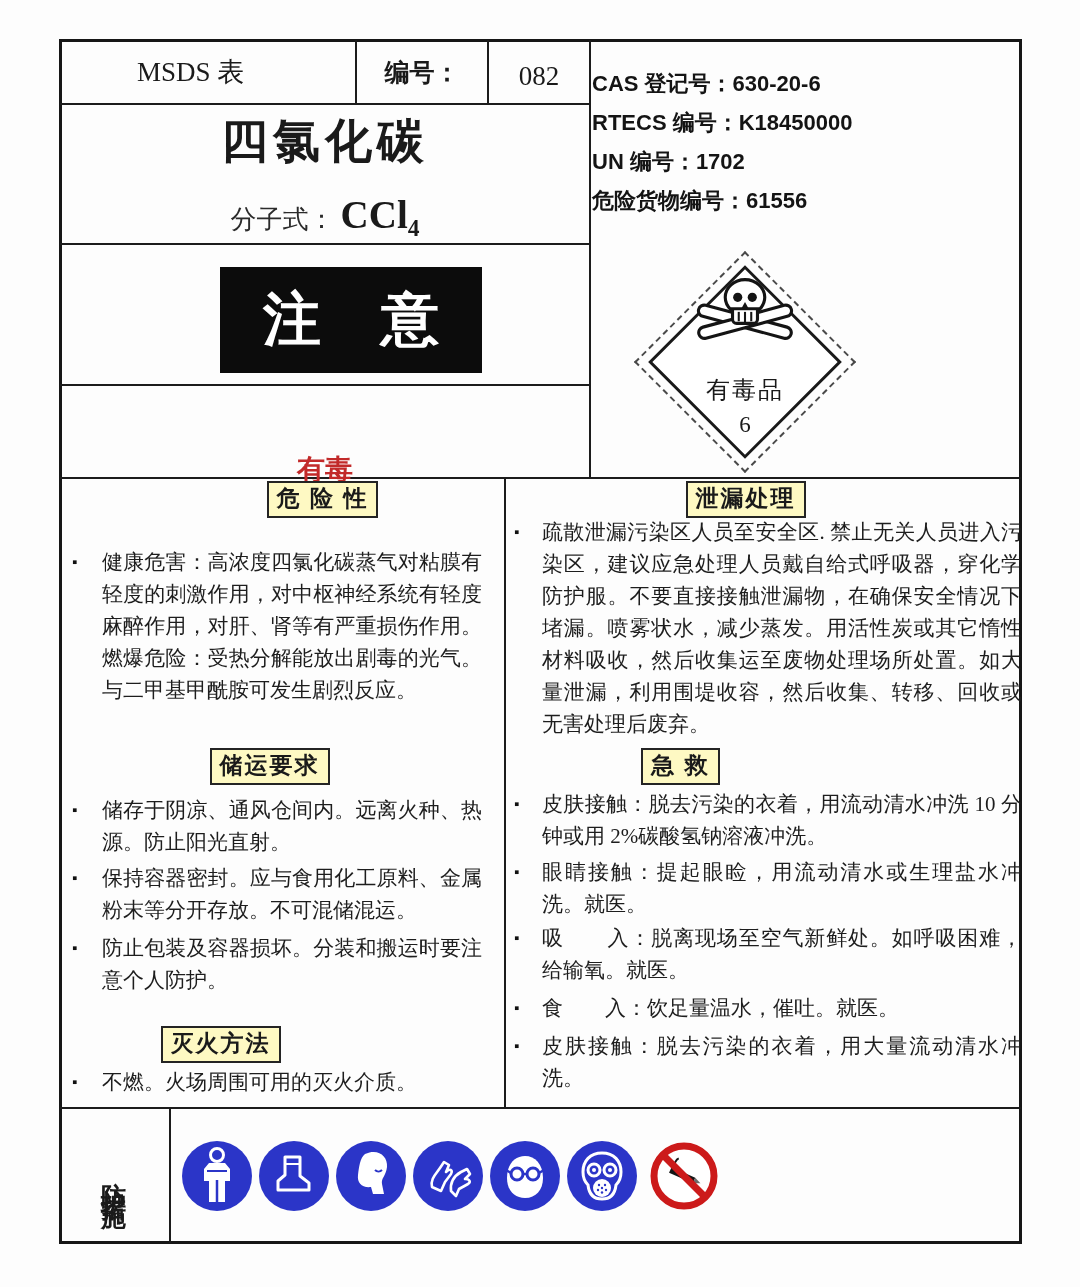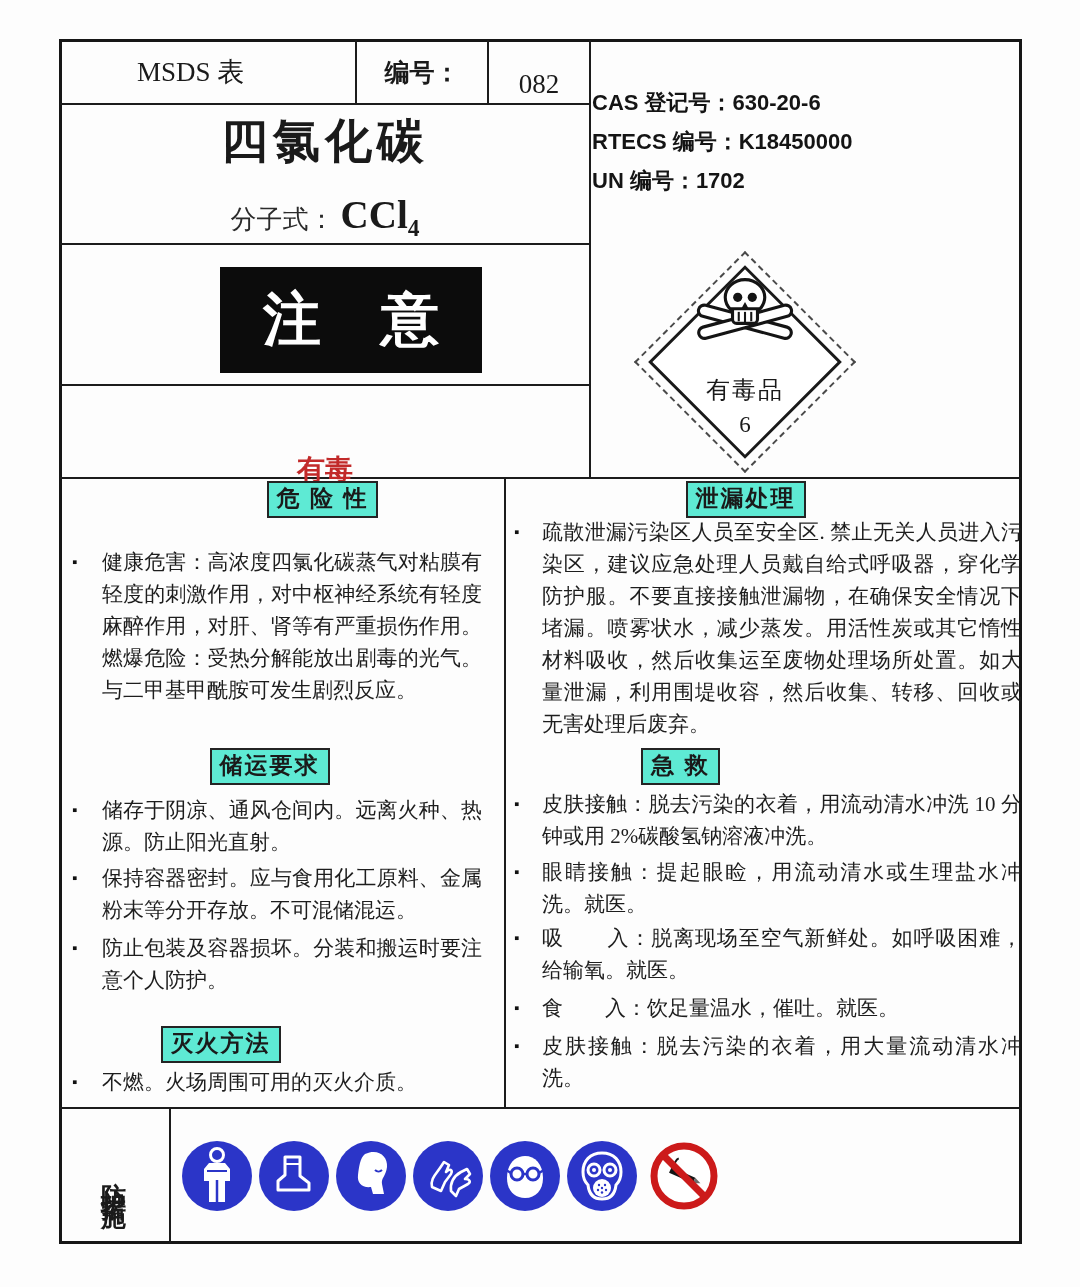--- a/index.html
+++ b/index.html
@@ -8,21 +8,21 @@
         -webkit-font-smoothing:antialiased;}
   .abs{position:absolute;}
   
   .outer{left:59px;top:39px;width:963px;height:1205px;border:3px solid #161616;box-sizing:border-box;}
   .gline{background:#1c1c1c;}
   
   .c-msds{left:63px;top:42px;width:290px;height:60px;display:flex;align-items:center;
           padding-left:38px;font-size:27px;margin-left:36px;}
   .c-nolabel{left:357px;top:42px;width:130px;height:60px;display:flex;align-items:center;justify-content:center;
           font-family:"Liberation Sans","DejaVu Sans",sans-serif;font-weight:bold;font-size:25px;border-radius:13px;}
-  .c-noval{left:489px;top:42px;width:100px;height:68px;display:flex;align-items:center;justify-content:center;font-size:27px;margin-top:8px;}
+  .c-noval{left:489px;top:42px;width:100px;height:68px;display:flex;align-items:center;justify-content:center;font-size:27px;}
   .c-title{left:60px;top:110px;width:530px;text-align:center;
            font-family:"Liberation Sans","DejaVu Sans",sans-serif;font-weight:bold;font-size:47px;letter-spacing:5px;}
   .c-formula{left:60px;top:192px;width:530px;display:flex;justify-content:center;align-items:baseline;gap:6px;}
   .formula-label{font-size:26px;color:#2b2b2b;}
   .formula-value{font-size:39px;font-weight:600;font-family:"Liberation Serif","DejaVu Serif",serif;}
   .c-registry{left:592px;top:42px;width:428px;height:200px;display:flex;flex-direction:column;
               align-items:flex-start;justify-content:center;gap:9px;
               font-family:"Liberation Sans","DejaVu Sans",sans-serif;font-weight:bold;font-size:22px;color:#141414;}
   
   .notice{left:220px;top:267px;width:262px;height:106px;background:#0c0c0c;color:#fff;
@@ -38,21 +38,21 @@
   .dm-solid{width:131px;height:131px;border:3px solid #191919;background:#fff;transform:translate(-50%,-50%) rotate(45deg);}
   .dm-content{position:absolute;left:0;top:0;width:220px;height:220px;text-align:center;}
   .dm-skull{position:absolute;left:58px;top:22px;}
   .dm-label{position:absolute;left:0;top:122px;width:220px;font-size:24px;font-weight:500;
             font-family:"Liberation Sans","DejaVu Sans",sans-serif;letter-spacing:2px;}
   .dm-class{position:absolute;left:0;top:160px;width:220px;font-size:23px;}
   
   .sech{position:absolute;text-align:center;}
   .sech span{display:inline-block;border:2px solid #242424;padding:0 8px 2px;
              font-family:"Liberation Sans","DejaVu Sans",sans-serif;font-weight:bold;font-size:23px;
-             letter-spacing:2px;background:#5eead4;}
+             letter-spacing:2px;background:#fef9c3;}
   
   .bitem{position:absolute;display:flex;align-items:flex-start;}
   .bullet{flex:none;font-size:15px;line-height:32px;color:#111;}
   .btext{font-size:21px;line-height:32px;text-align:justify;color:#1d1d1d;}
   .lcol .bullet{width:30px;}
   .lcol .btext{width:380px;}
   .rcol .bullet{width:28px;}
   .rcol .btext{width:480px;}
   
   .prot-label{left:60px;top:1108px;width:109px;height:135px;display:flex;align-items:center;justify-content:center;
@@ -85,20 +85,21 @@
   <div class="abs c-title">四氯化碳</div>
   <div class="abs c-formula">
     <span class="formula-label">分子式：</span>
     <span class="formula-value">CCl₄</span>
   </div>
 
   <div class="abs c-registry">
     <div>CAS 登记号：630-20-6</div>
     <div>RTECS 编号：K18450000</div>
     <div>UN 编号：1702</div>
+    <div>危险货物编号：61556</div>
   </div>
 
   <div class="abs notice">注 意</div>
   <div class="abs toxic" style="color:#c22a2a">有毒</div>
 
   <div class="abs dm-wrap">
     <div class="dm dm-dash"></div>
     <div class="dm dm-solid"></div>
     <div class="dm-content">
       <svg class="dm-skull" width="104" height="82" viewBox="0 0 100 78">

